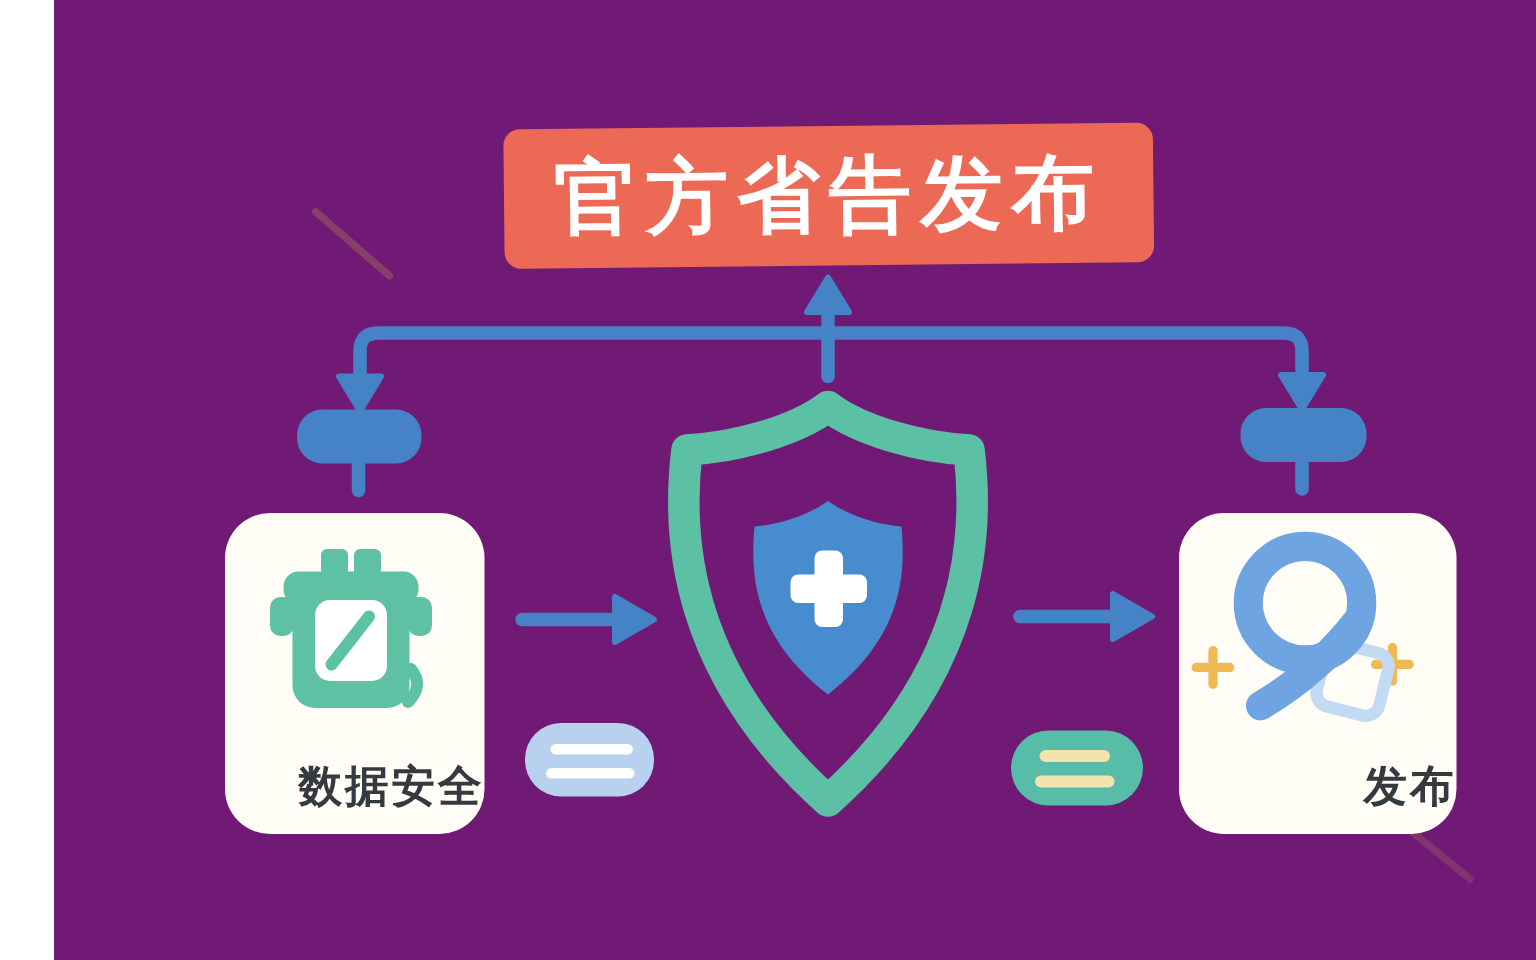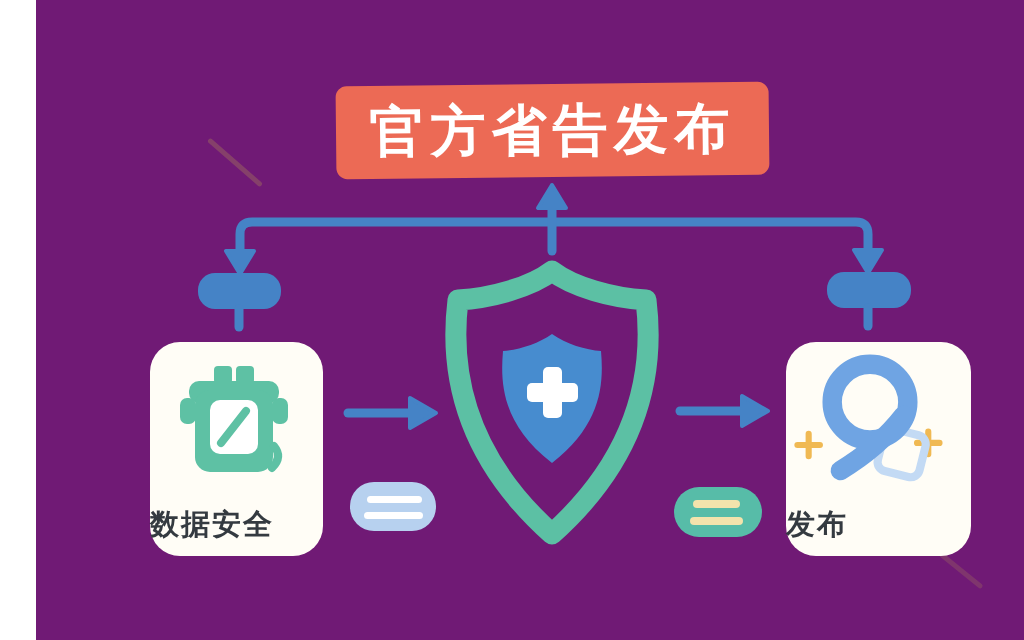--- a/index.html
+++ b/index.html
@@ -21,21 +21,21 @@
   .card {
     position:absolute; width:173px; height:214px; top:342px;
     background:#FFFDF6; border-radius:30px;
   }
   .card-left  { left:114px; }
   .card-right { left:750px; }
   .card-icon  { position:absolute; }
   .card-icon-left  { left:30px; top:22px; width:110px; height:112px; }
   .card-icon-right { left:8px;  top:12px; width:152px; height:138px; }
   .card-label {
-    position:absolute; bottom:17px; left:0; width:100%; text-align:left;
+    position:absolute; bottom:17px; left:0; width:100%; text-align:right;
     font-size:29px; font-weight:700; color:#343A40; letter-spacing:2px;
     line-height:1;
   }
   .scribble {
     position:absolute; height:5px; border-radius:3px;
     background:rgba(182,152,84,0.30);
   }
   .scribble-1 { left:164px; top:160px; width:70px; transform:rotate(41deg); }
   .scribble-2 { left:898px; top:568px; width:54px; transform:rotate(39deg); background:rgba(182,152,84,0.22); }
 </style>

